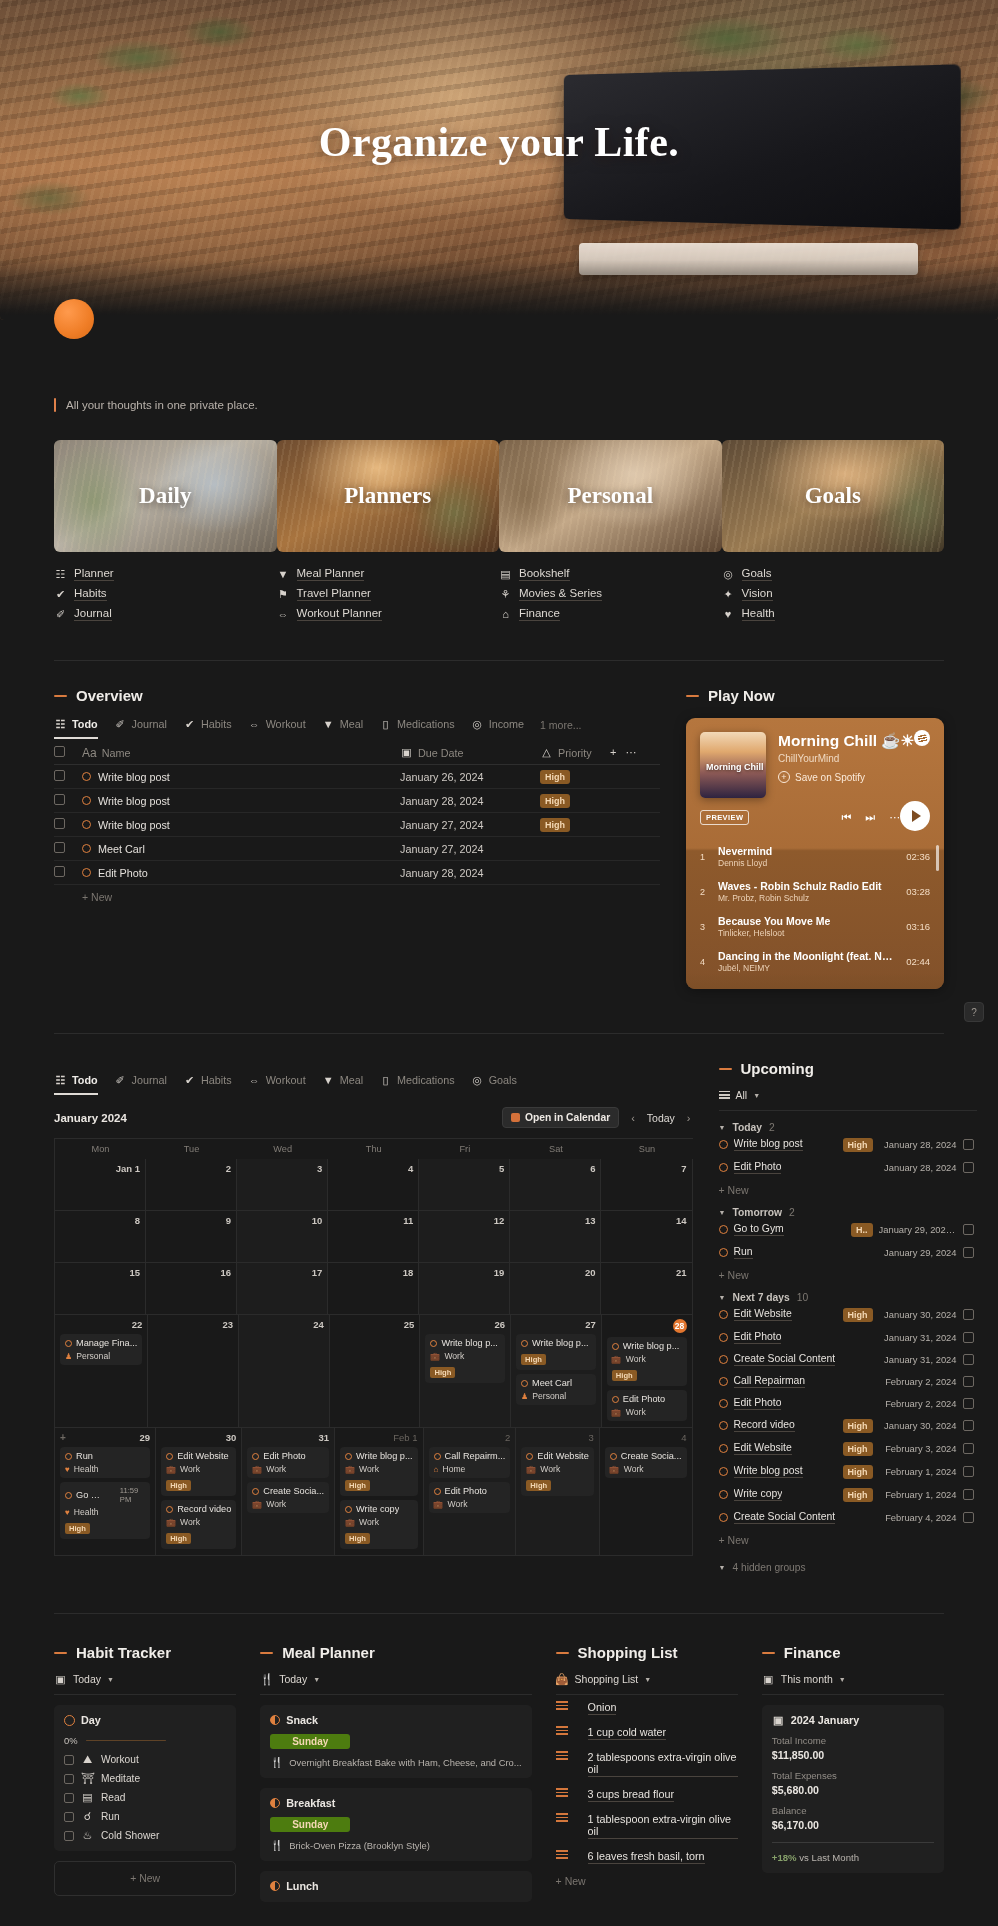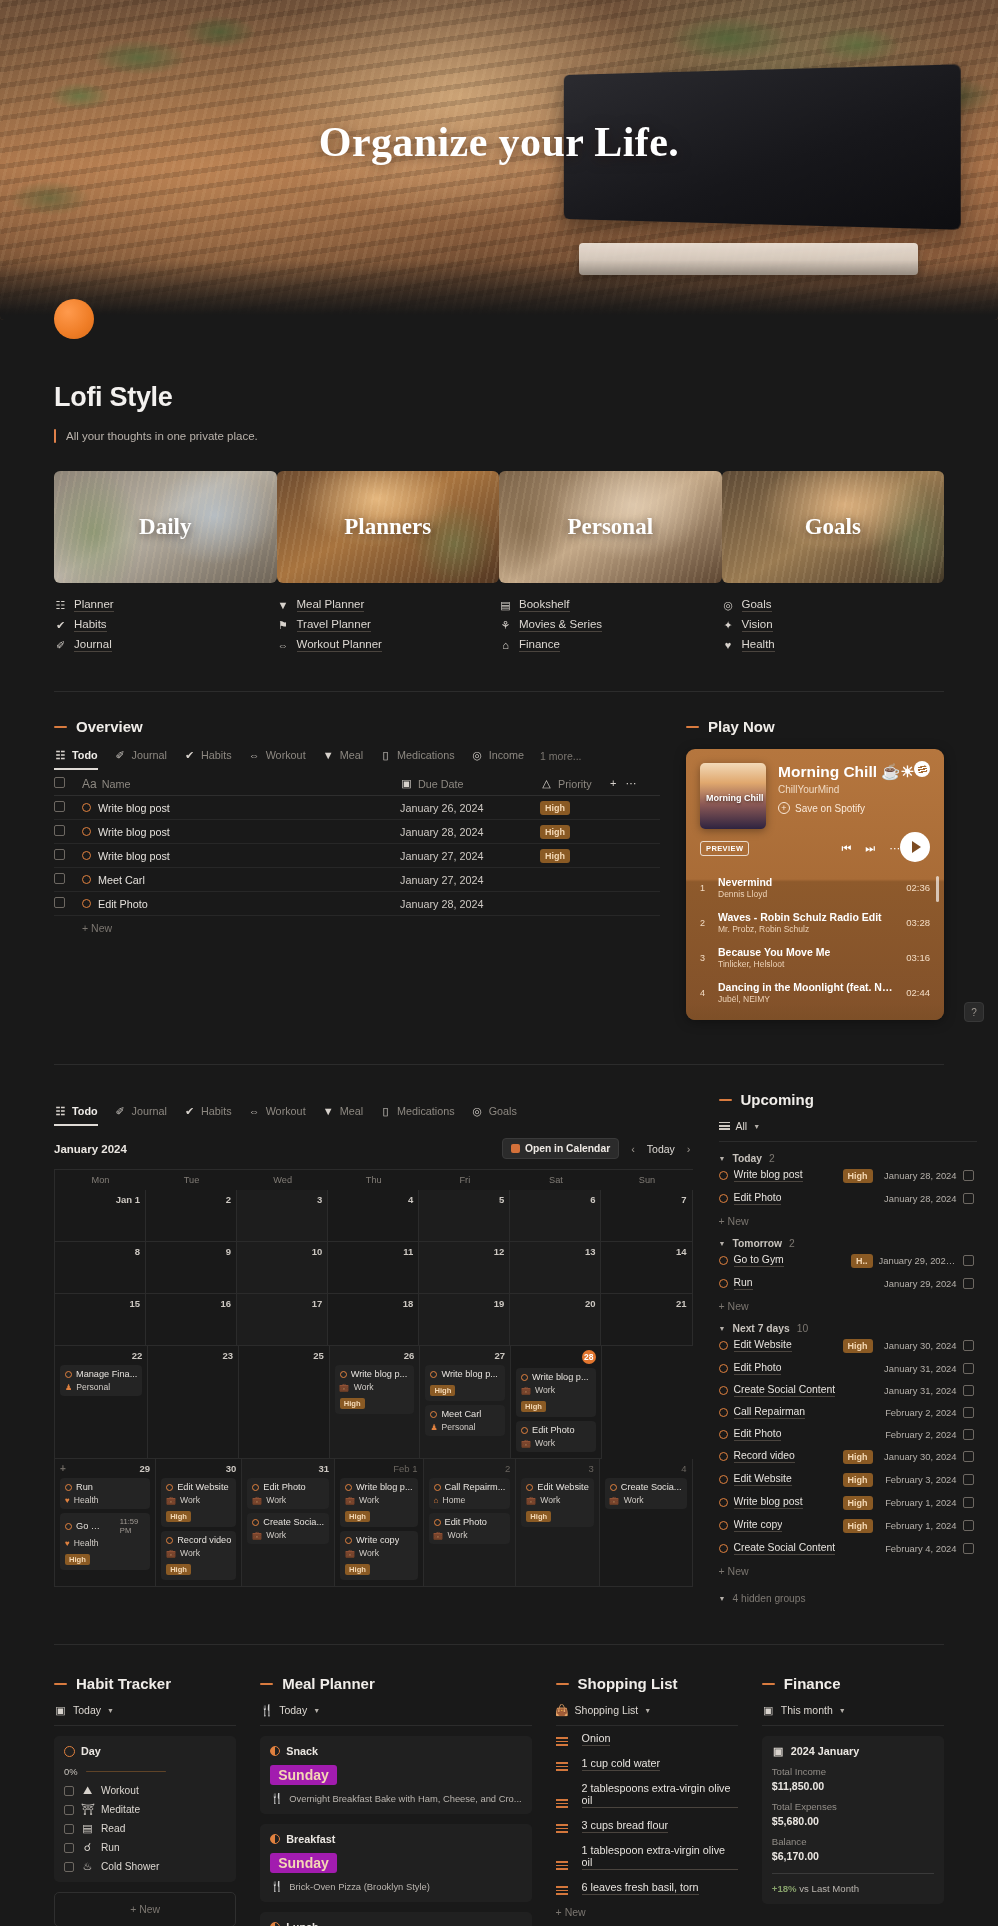--- a/index.html
+++ b/index.html
@@ -339,23 +339,23 @@
     background: linear-gradient(90deg,#e0813f 50%, transparent 50%); flex:none;}
   .prog-row { display:flex; align-items:center; gap:8px; margin-top:9px; }
   .prog-val { font-size:9.4px; color:#c8c3bd; }
   .prog-track { flex:1; height:1.6px; background:#5f4327; border-radius:2px; max-width:80px; }
   .habit { display:flex; align-items:center; gap:7px; margin-top:8px; font-size:10.2px; color:#ddd8d2; }
   .habit .chk { width:10px;height:10px; }
   .new-box {
     margin-top:10px; border:1px solid #2f2f2f; border-radius:5px;
     text-align:center; padding: 11px 0; font-size:10.4px; color:#7d7872;
   }
-  .tagpill { display:inline-block; background:#a21caf; color:#f4d8b4; font-size:14px; font-weight:700; padding:2px 8px; border-radius:3px; margin-top:8px; }
+  .tagpill { display:inline-block; background:#4d7c0f; color:#f4d8b4; font-size:10px; font-weight:700; padding:2px 22px; border-radius:3px; margin-top:8px; }
   .sub-line { display:flex; align-items:center; gap:6px; font-size:9.4px; color:#b9b4ae; margin-top:8px; white-space:nowrap; overflow:hidden; text-overflow:ellipsis; }
-  .shop-item { display:flex; align-items:flex-end; gap:14px; padding:5.5px 0; font-size:10.8px; color:#e6e2dd; }
+  .shop-item { display:flex; align-items:flex-start; gap:20px; padding:5.5px 0; font-size:10.8px; color:#e6e2dd; }
   .bars-ic { display:inline-block; width:12px; height:9px; flex:none;
     background: repeating-linear-gradient(180deg,#d4773c 0 1.8px, transparent 1.8px 3.6px); }
   .shop-item .lbl { border-bottom:1px solid #4a443e; padding-bottom:1px; }
   .fin-label { font-size:9.6px; color:#928d87; margin-top:9px; }
   .fin-val { font-size:10.6px; color:#eae6e1; margin-top:3px; font-weight:700; }
   .fin-rule { height:1px; background:#3a3a3a; margin:11px 0 9px 0; }
   .fin-foot { font-size:9.6px; color:#b9b4ae; }
   .fin-foot b { color:#86a06a; }
 
   
@@ -376,21 +376,20 @@
   <div class="hero-desk"></div>
   <div class="hero-kbd"></div>
   <div class="hero-title">Organize your Life.</div>
   <div class="hero-fade"></div>
 </div>
 <div class="page-icon"></div>
 
 <div class="content">
 
   <div class="title-block">
-    <h1 class="page-title">Lofi Style</h1>
     <div class="callout">
       <span class="callout-bar"></span>
       <span>All your thoughts in one private place.</span>
     </div>
   </div>
 
   <div class="cards" id="cards">
   <div>
     <div class="card-img c1">
       <span class="tex"></span>
@@ -887,20 +886,27 @@
 
     </div>
   </div>
               <div class="cal-cell tall">
     <div class="cal-daynum">
       
       23
     </div>
 
   </div>
+              <div class="cal-cell alt tall">
+    <div class="cal-daynum">
+      
+      24
+    </div>
+
+  </div>
               <div class="cal-cell tall">
     <div class="cal-daynum">
       
       25
     </div>
 
   </div>
               <div class="cal-cell alt tall">
     <div class="cal-daynum">
       

